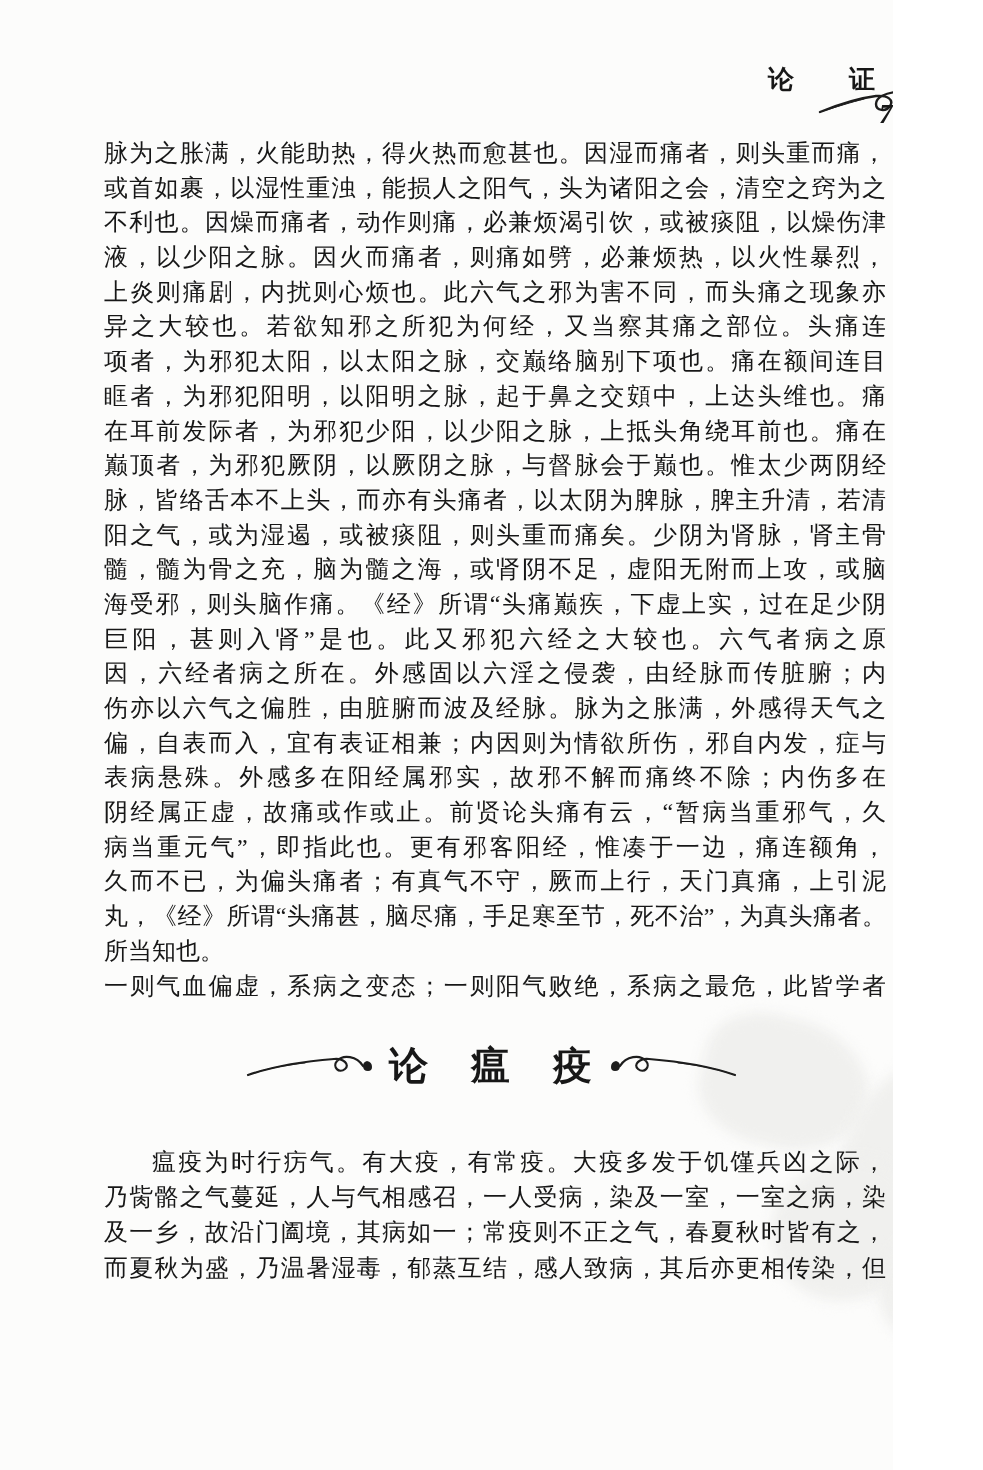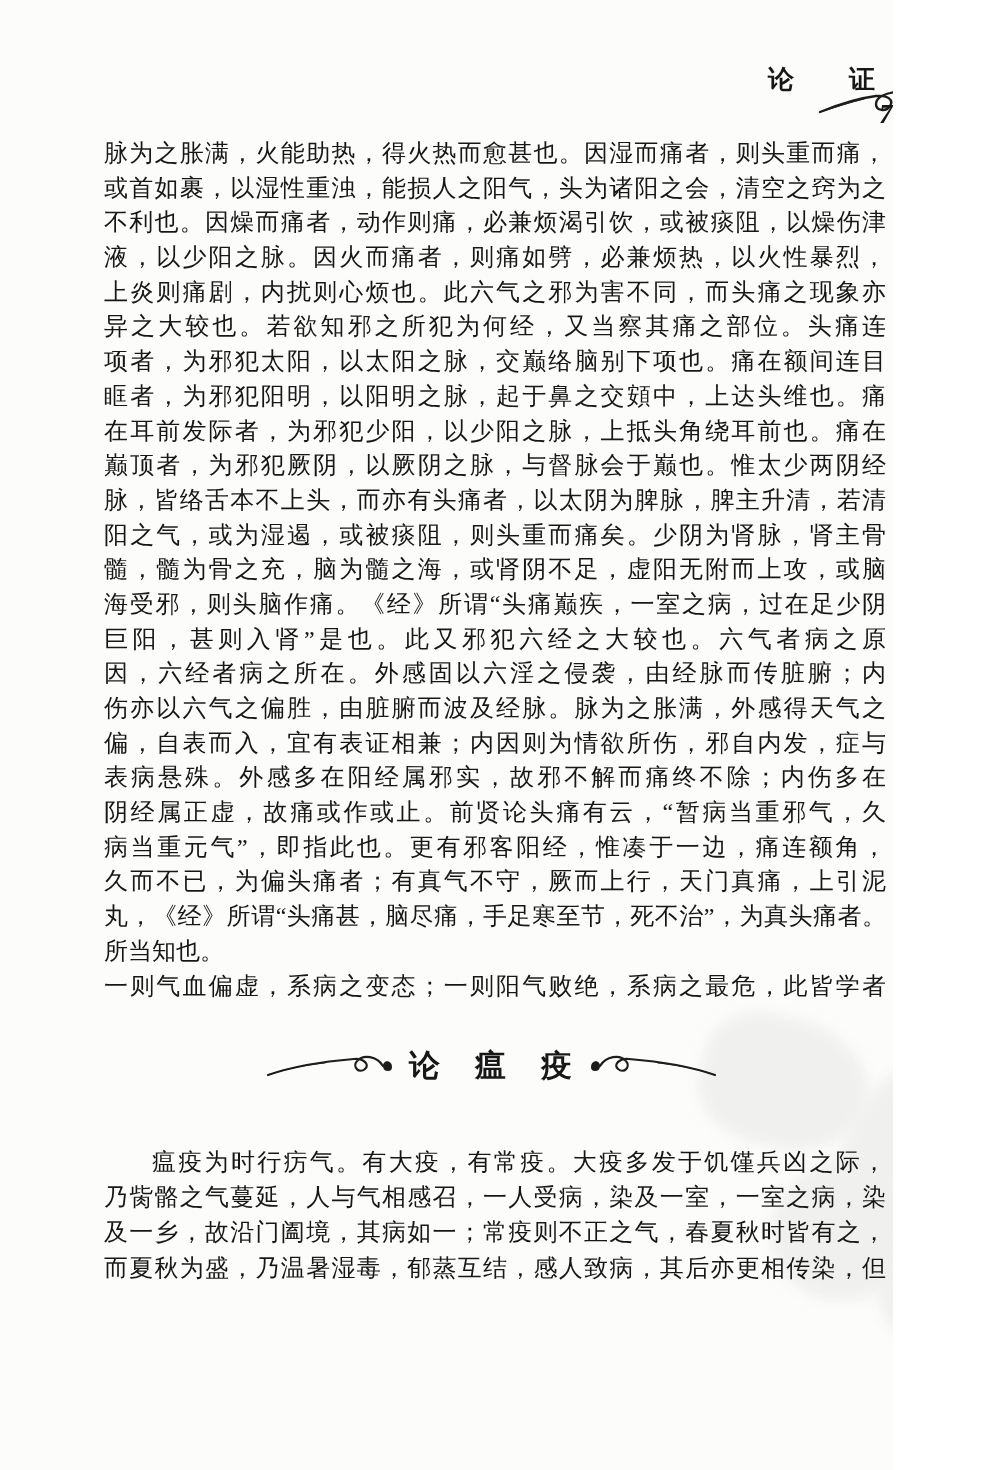--- a/index.html
+++ b/index.html
@@ -40,21 +40,21 @@
   .para .line.indent{text-indent:2em;}
   .p1{top:136px;}
   .p2{top:1128px;margin-top:17px;}
   .p2 .line{height:35.2px;line-height:35.2px;}
   
   .section-row{
     position:absolute;top:1040px;left:0;width:983px;height:52px;
     display:flex;align-items:center;justify-content:center;gap:14px;
   }
   .section-title{
-    font-size:31px;font-weight:700;letter-spacing:2px;
+    font-size:39px;font-weight:700;letter-spacing:2px;
     white-space:pre;
   }
   .flourish-left{transform:scaleX(-1);}
   
   .watermark{position:absolute;pointer-events:none;}
   .wm-blob{
     position:absolute;background:#f0f0ee;filter:blur(7px);
   }
   .wm-blob.b1{left:700px;top:1018px;width:170px;height:130px;border-radius:42% 58% 55% 45%;transform:rotate(14deg);}
   .wm-blob.b2{left:840px;top:1060px;width:120px;height:210px;border-radius:48% 52% 40% 60%;transform:rotate(24deg);}
@@ -96,21 +96,21 @@
     <div class="line">液，以少阳之脉。因火而痛者，则痛如劈，必兼烦热，以火性暴烈，</div>
     <div class="line">上炎则痛剧，内扰则心烦也。此六气之邪为害不同，而头痛之现象亦</div>
     <div class="line">异之大较也。若欲知邪之所犯为何经，又当察其痛之部位。头痛连</div>
     <div class="line">项者，为邪犯太阳，以太阳之脉，交巅络脑别下项也。痛在额间连目</div>
     <div class="line">眶者，为邪犯阳明，以阳明之脉，起于鼻之交頞中，上达头维也。痛</div>
     <div class="line">在耳前发际者，为邪犯少阳，以少阳之脉，上抵头角绕耳前也。痛在</div>
     <div class="line">巅顶者，为邪犯厥阴，以厥阴之脉，与督脉会于巅也。惟太少两阴经</div>
     <div class="line">脉，皆络舌本不上头，而亦有头痛者，以太阴为脾脉，脾主升清，若清</div>
     <div class="line">阳之气，或为湿遏，或被痰阻，则头重而痛矣。少阴为肾脉，肾主骨</div>
     <div class="line">髓，髓为骨之充，脑为髓之海，或肾阴不足，虚阳无附而上攻，或脑</div>
-    <div class="line">海受邪，则头脑作痛。《经》所谓“头痛巅疾，一室之病，过在足少阴</div>
+    <div class="line">海受邪，则头脑作痛。《经》所谓“头痛巅疾，下虚上实，过在足少阴</div>
     <div class="line">巨阳，甚则入肾”是也。此又邪犯六经之大较也。六气者病之原</div>
     <div class="line">因，六经者病之所在。外感固以六淫之侵袭，由经脉而传脏腑；内</div>
     <div class="line">伤亦以六气之偏胜，由脏腑而波及经脉。脉为之胀满，外感得天气之</div>
     <div class="line">偏，自表而入，宜有表证相兼；内因则为情欲所伤，邪自内发，症与</div>
     <div class="line">表病悬殊。外感多在阳经属邪实，故邪不解而痛终不除；内伤多在</div>
     <div class="line">阴经属正虚，故痛或作或止。前贤论头痛有云，“暂病当重邪气，久</div>
     <div class="line">病当重元气”，即指此也。更有邪客阳经，惟凑于一边，痛连额角，</div>
     <div class="line">久而不已，为偏头痛者；有真气不守，厥而上行，天门真痛，上引泥</div>
     <div class="line">丸，《经》所谓“头痛甚，脑尽痛，手足寒至节，死不治”，为真头痛者。</div>
     <div class="line last">所当知也。</div>

